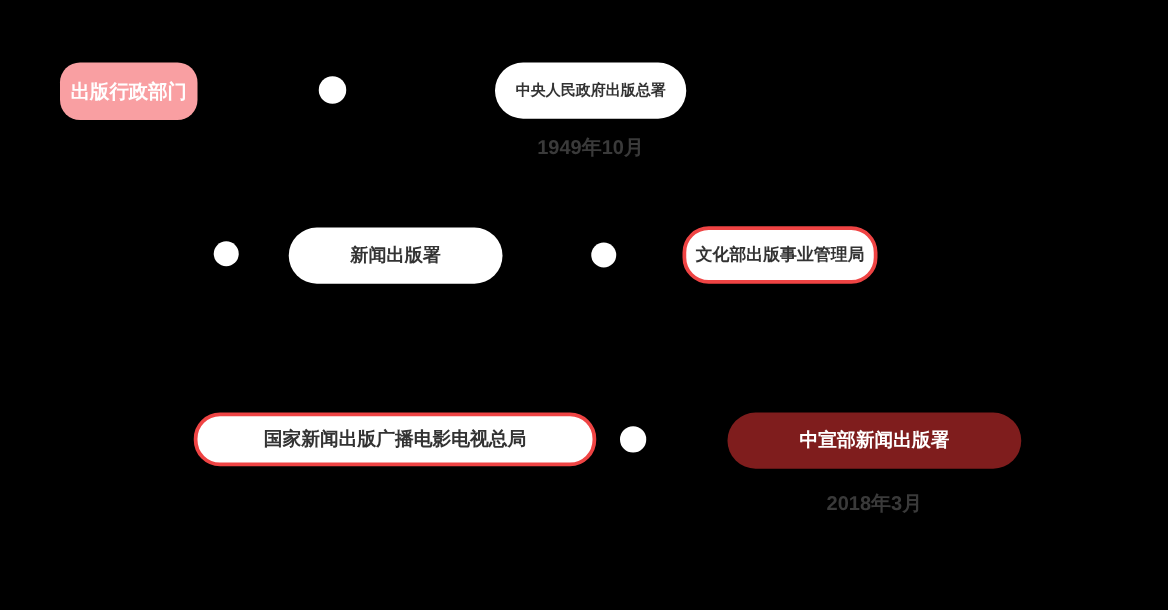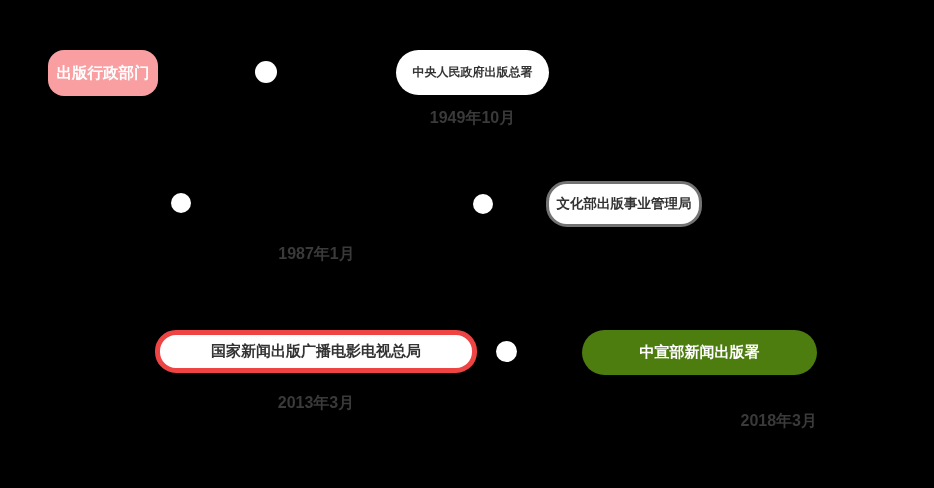--- a/index.html
+++ b/index.html
@@ -39,29 +39,29 @@
     justify-content: center;
     box-sizing: border-box;
     background: #F99FA2;
     color: #FFFFFF;
     font-weight: 700;
     font-size: 15.5px;
     border-radius: 16px;
     white-space: nowrap;
   }
   .outline-orange {
-    border: 3px solid #737373;
+    border: 3px solid #ef4444;
     border-radius: 21px;
   }
   .outline-pink {
-    border: 5px solid #ef4444;
+    border: 3px solid #ef4444;
     border-radius: 21px;
   }
   .fill-blue {
-    background: #4d7c0f;
+    background: #7f1d1d;
     color: #FFFFFF;
   }
   .date-label {
     position: absolute;
     text-align: center;
     font-weight: 700;
     font-size: 16px;
     color: #3A3A3A;
     white-space: nowrap;
   }
@@ -79,23 +79,22 @@
   <div class="tag" style="left:48px; top:50px; width:110px; height:46px;">出版行政部门</div>
 
   <div class="dot" style="left:255px; top:61px; width:22px; height:22px;"></div>
   <div class="dot" style="left:171px; top:193px; width:20px; height:20px;"></div>
   <div class="dot" style="left:473px; top:194px; width:20px; height:20px;"></div>
   <div class="dot" style="left:496px; top:341px; width:21px; height:21px;"></div>
 
   <div class="node-box" style="left:396px; top:50px; width:153px; height:45px; font-size:12px;">中央人民政府出版总署</div>
   <div class="date-label" style="left:396px; top:108px; width:153px;">1949年10月</div>
 
-  <div class="date-label" style="left:231px; top:244px; width:171px;">1987年1月</div>
+  <div class="node-box" style="left:231px; top:182px; width:171px; height:45px;">新闻出版署</div>
 
   <div class="node-box outline-orange" style="left:546px; top:181px; width:156px; height:46px; font-size:13.5px;">文化部出版事业管理局</div>
 
   <div class="node-box outline-pink" style="left:155px; top:330px; width:322px; height:43px; font-size:15px;">国家新闻出版广播电影电视总局</div>
-  <div class="date-label" style="left:155px; top:393px; width:322px;">2013年3月</div>
 
   <div class="node-box fill-blue" style="left:582px; top:330px; width:235px; height:45px; font-size:15px;">中宣部新闻出版署</div>
-  <div class="date-label" style="left:582px; top:411px; width:235px;text-align:right;">2018年3月</div>
+  <div class="date-label" style="left:582px; top:393px; width:235px;">2018年3月</div>
 
 </div>
 
 </body></html>

